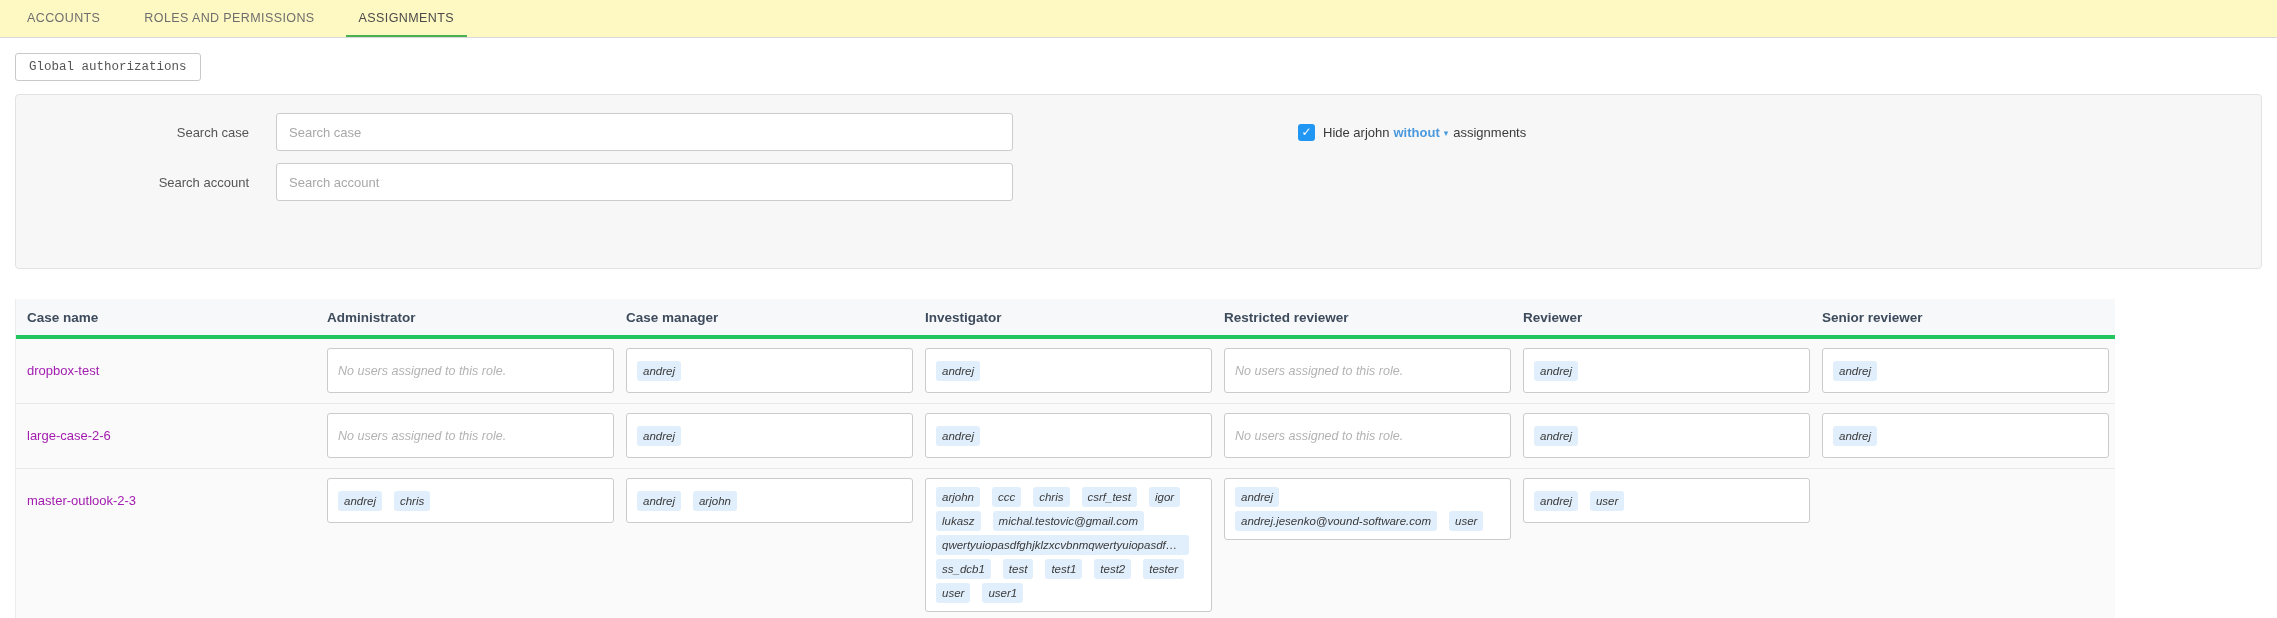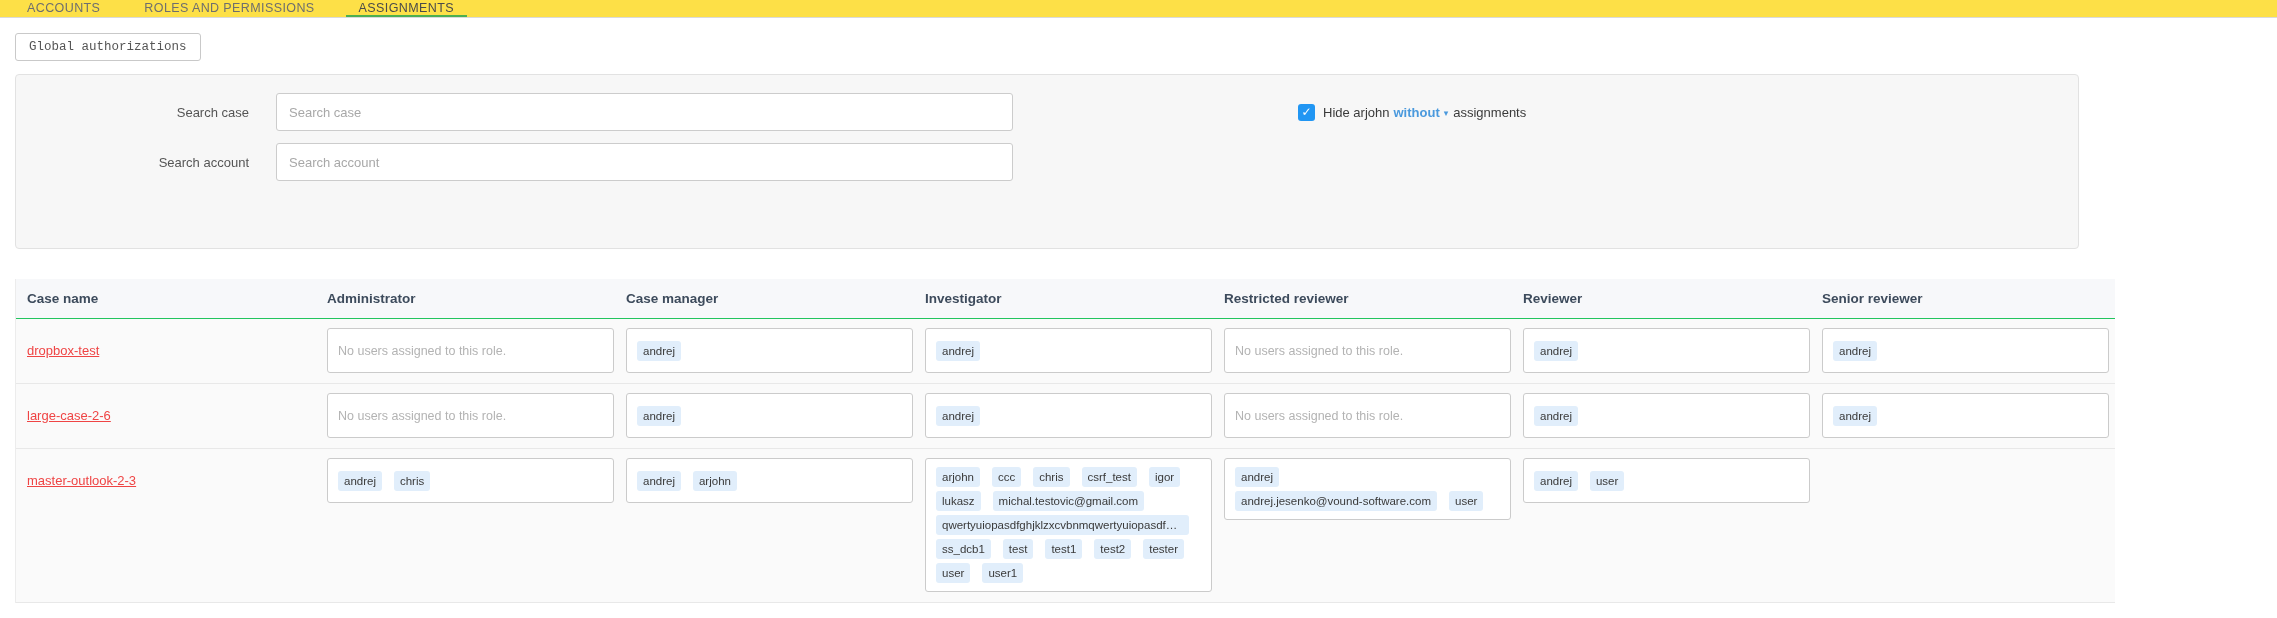--- a/index.html
+++ b/index.html
@@ -1,33 +1,33 @@
 <!DOCTYPE html>
 <html><head>
 <meta charset="utf-8">
 <style>
   * { margin:0; padding:0; box-sizing:border-box; }
   html,body { width:2277px; height:618px; background:#fff; overflow:hidden;
     font-family:"Liberation Sans","DejaVu Sans",sans-serif; color:#444; }
 
   
-  .tabbar { height:18px; background:#fde047; border-bottom:1px solid #dadada;
+  .tabbar { height:38px; background:#fef9c3; border-bottom:1px solid #dadada;
     display:flex; align-items:stretch; padding-left:14px; }
   .tab { padding:0 13px; margin-right:18px; display:flex; align-items:center;
     font-size:12.5px; letter-spacing:.4px; color:#6e6e6e; cursor:pointer;
     border-bottom:2px solid transparent; }
   .tab.active { color:#4a4a4a; border-bottom-color:#4caf50; }
 
   
   .toolbar { padding:15px 0 0 15px; }
   .btn { display:inline-block; background:#fff; border:1px solid #c9c9c9;
     border-radius:3px; padding:6px 13px; font-size:12.5px; color:#555; cursor:pointer;font-family:Liberation Mono, monospace; }
 
   
-  .panel { position:relative; margin:13px 15px 0 15px; width:2064px; height:175px;
+  .panel { position:relative; margin:13px 15px 0 15px; width:2247px; height:175px;
     background:#f7f7f7; border:1px solid #e2e2e2; border-radius:4px; padding-top:18px; }
   .frow { display:flex; align-items:center; margin-bottom:12px; }
   .flabel { width:260px; text-align:right; padding-right:27px; font-size:13px; color:#555; }
   .finput-wrap { position:relative; }
   .finput { width:737px; height:38px; border:1px solid #ccc; border-radius:3px;
     background:#fff; font-size:13px; color:#444; padding:0 12px;
     font-family:"Liberation Sans","DejaVu Sans",sans-serif; outline:none; }
   .finput::placeholder { color:#a8a8a8; opacity:1; }
   .select-caret { position:absolute; right:14px; top:50%; transform:translateY(-50%);
     font-size:9px; color:#666; pointer-events:none; }
@@ -37,27 +37,27 @@
   .checkbox { width:17px; height:17px; border-radius:3px; background:#2196f3;
     color:#fff; font-size:12px; line-height:17px; text-align:center; cursor:pointer;
     margin-right:8px; flex:none; }
   .mode-link { color:#4a99dd; margin:0 4px 0 4px; cursor:pointer;font-weight:bold; }
   .mode-caret { color:#4a99dd; font-size:9px; margin-right:5px; cursor:pointer; }
 
   
   .atable { margin:30px 0 0 15px; width:2100px; border-left:1px solid #ececec;
     background:#fafafa; }
   .thead { display:grid; grid-template-columns:305px repeat(6,299px); height:40px;
-    align-items:center; background:#f7f8fa; border-bottom:1px solid #22c55e; }
+    align-items:center; background:#f7f8fa; border-bottom:4px solid #22c55e; }
   .th { font-size:13.5px; font-weight:bold; color:#3d4b5c; padding-left:6px; }
   .th.case { padding-left:11px; }
   .trow { display:grid; grid-template-columns:305px repeat(6,299px);
     border-bottom:1px solid #e8e8e8; padding:9px 0 10px; align-items:start; }
-  .case-cell { padding-left:11px; font-size:13px; color:#ef4444; line-height:45px;text-decoration:underline; }
-  .role-cell { padding:0 6px; }
+  .case-cell { padding-left:11px; font-size:13px; color:#a21caf; line-height:45px; }
+  .role-cell { padding:0 6px;font-style:italic; }
   .role-box { min-height:45px; width:287px; background:#fff; border:1px solid #cbcbcb;
     border-radius:3px; padding:6px 10px; display:flex; flex-wrap:wrap;
     align-content:center; align-items:center; cursor:text; }
   .chip { background:#e1eefb; color:#3a3a3a; font-size:11.5px; line-height:14px;
     padding:3px 6px; border-radius:3px; margin:2px 12px 2px 0; max-width:100%;
     overflow:hidden; text-overflow:ellipsis; white-space:nowrap; cursor:default; }
   .empty-text { color:#b3b3b3; font-size:12.5px; }
 </style>
 </head>
 <body>

